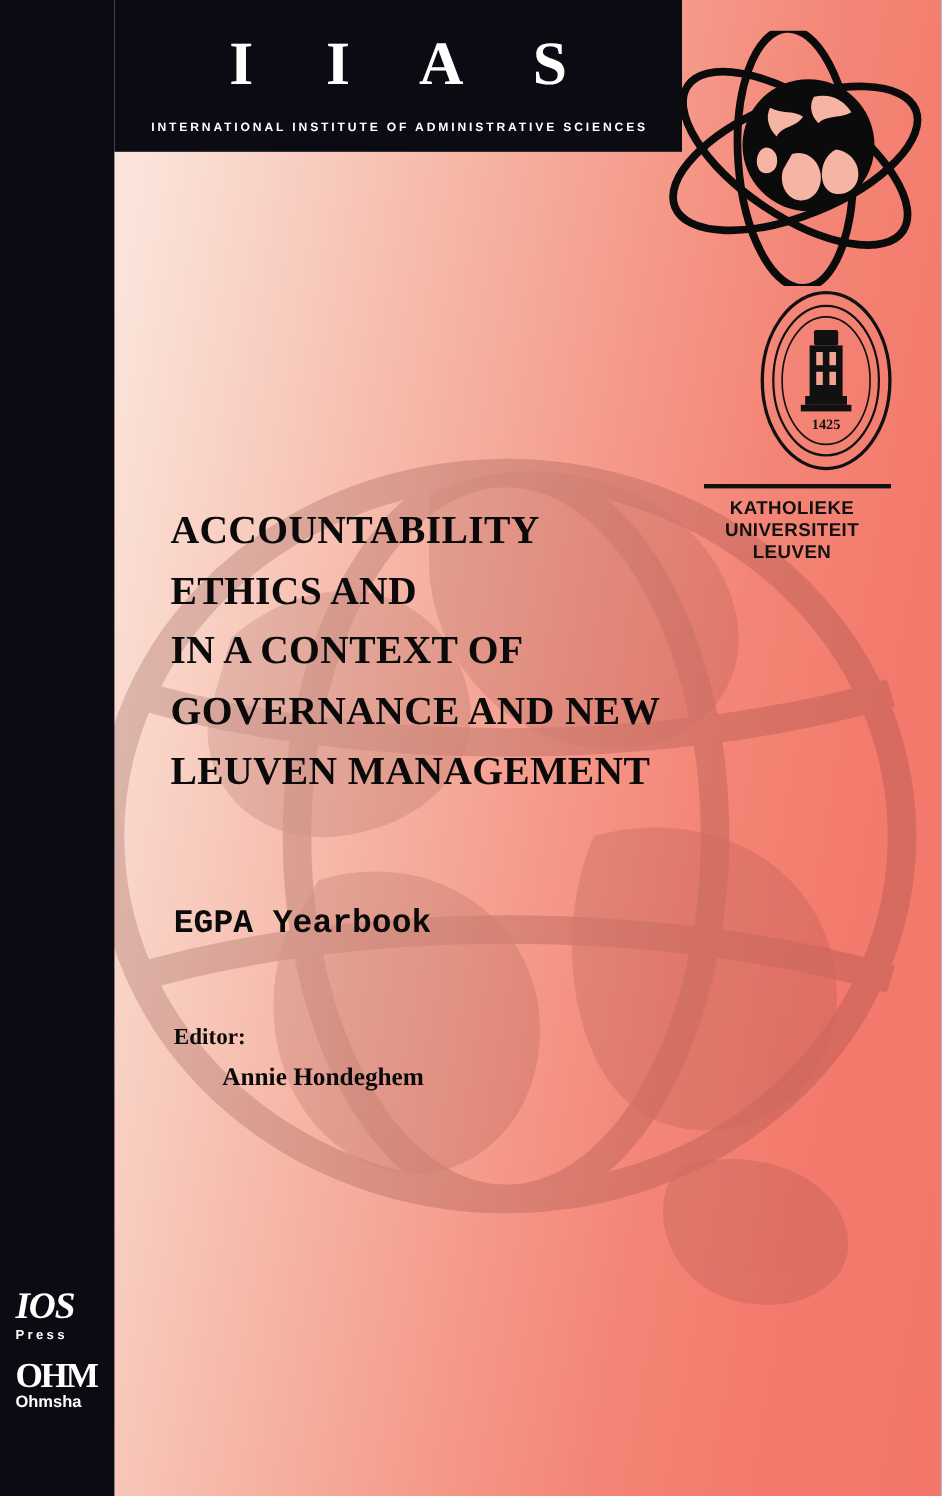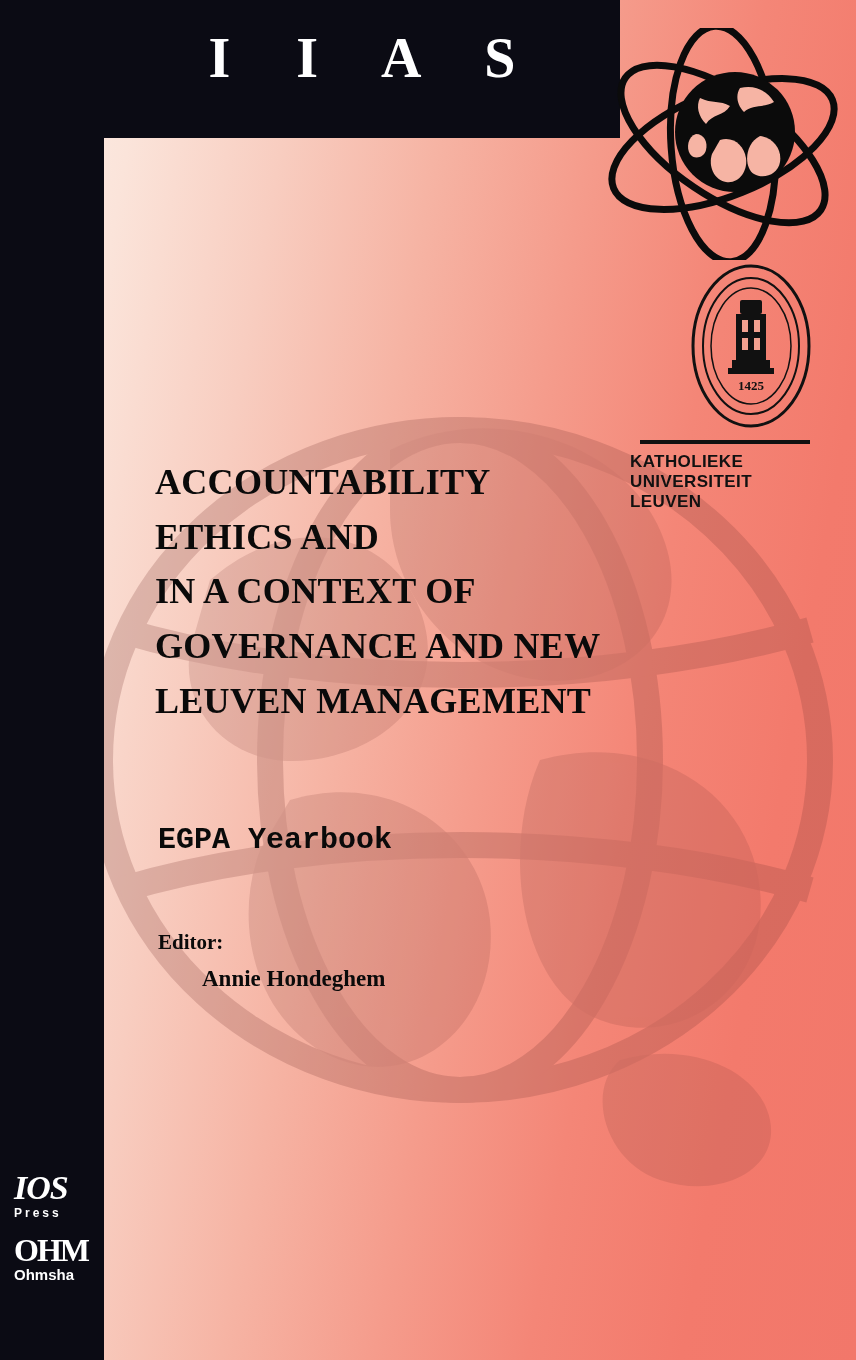--- a/index.html
+++ b/index.html
@@ -114,21 +114,21 @@
     top: 440px;
     width: 170px;
     height: 4px;
     background: #111111;
   }
   .ku-words {
     position: absolute;
     left: 630px;
     top: 452px;
     width: 180px;
-    text-align: left;
+    text-align: center;
     color: #111111;
     font-weight: bold;
     font-size: 17px;
     line-height: 1.18;
     letter-spacing: 0.4px;
   }
 
   
   .title-block {
     position: absolute;
@@ -231,20 +231,21 @@
         <path d="M480 430 C 590 400, 690 460, 700 560 C 710 660, 620 720, 540 690 C 460 660, 440 520, 480 430 Z"></path>
         <path d="M560 730 C 630 710, 700 740, 710 790 C 720 840, 660 870, 600 850 C 545 832, 525 760, 560 730 Z"></path>
       </g>
     </svg>
   </div>
 
   <div class="spine"></div>
   <div class="top-band"></div>
 
   <div class="iias-title">I I A S</div>
+  <div class="iias-sub">INTERNATIONAL INSTITUTE OF ADMINISTRATIVE SCIENCES</div>
 
   <div class="atom">
     <svg viewBox="0 0 246 232" xmlns="http://www.w3.org/2000/svg">
       <g fill="none" stroke="#0b0b0b" stroke-width="7">
         <ellipse cx="123" cy="116" rx="118" ry="52" transform="rotate(-22 123 116)"></ellipse>
         <ellipse cx="123" cy="116" rx="118" ry="52" transform="rotate(34 123 116)"></ellipse>
         <ellipse cx="123" cy="116" rx="118" ry="52" transform="rotate(86 123 116)"></ellipse>
       </g>
       <circle cx="135" cy="104" r="60" fill="#0b0b0b"></circle>
       <g fill="#f6b4a4">

